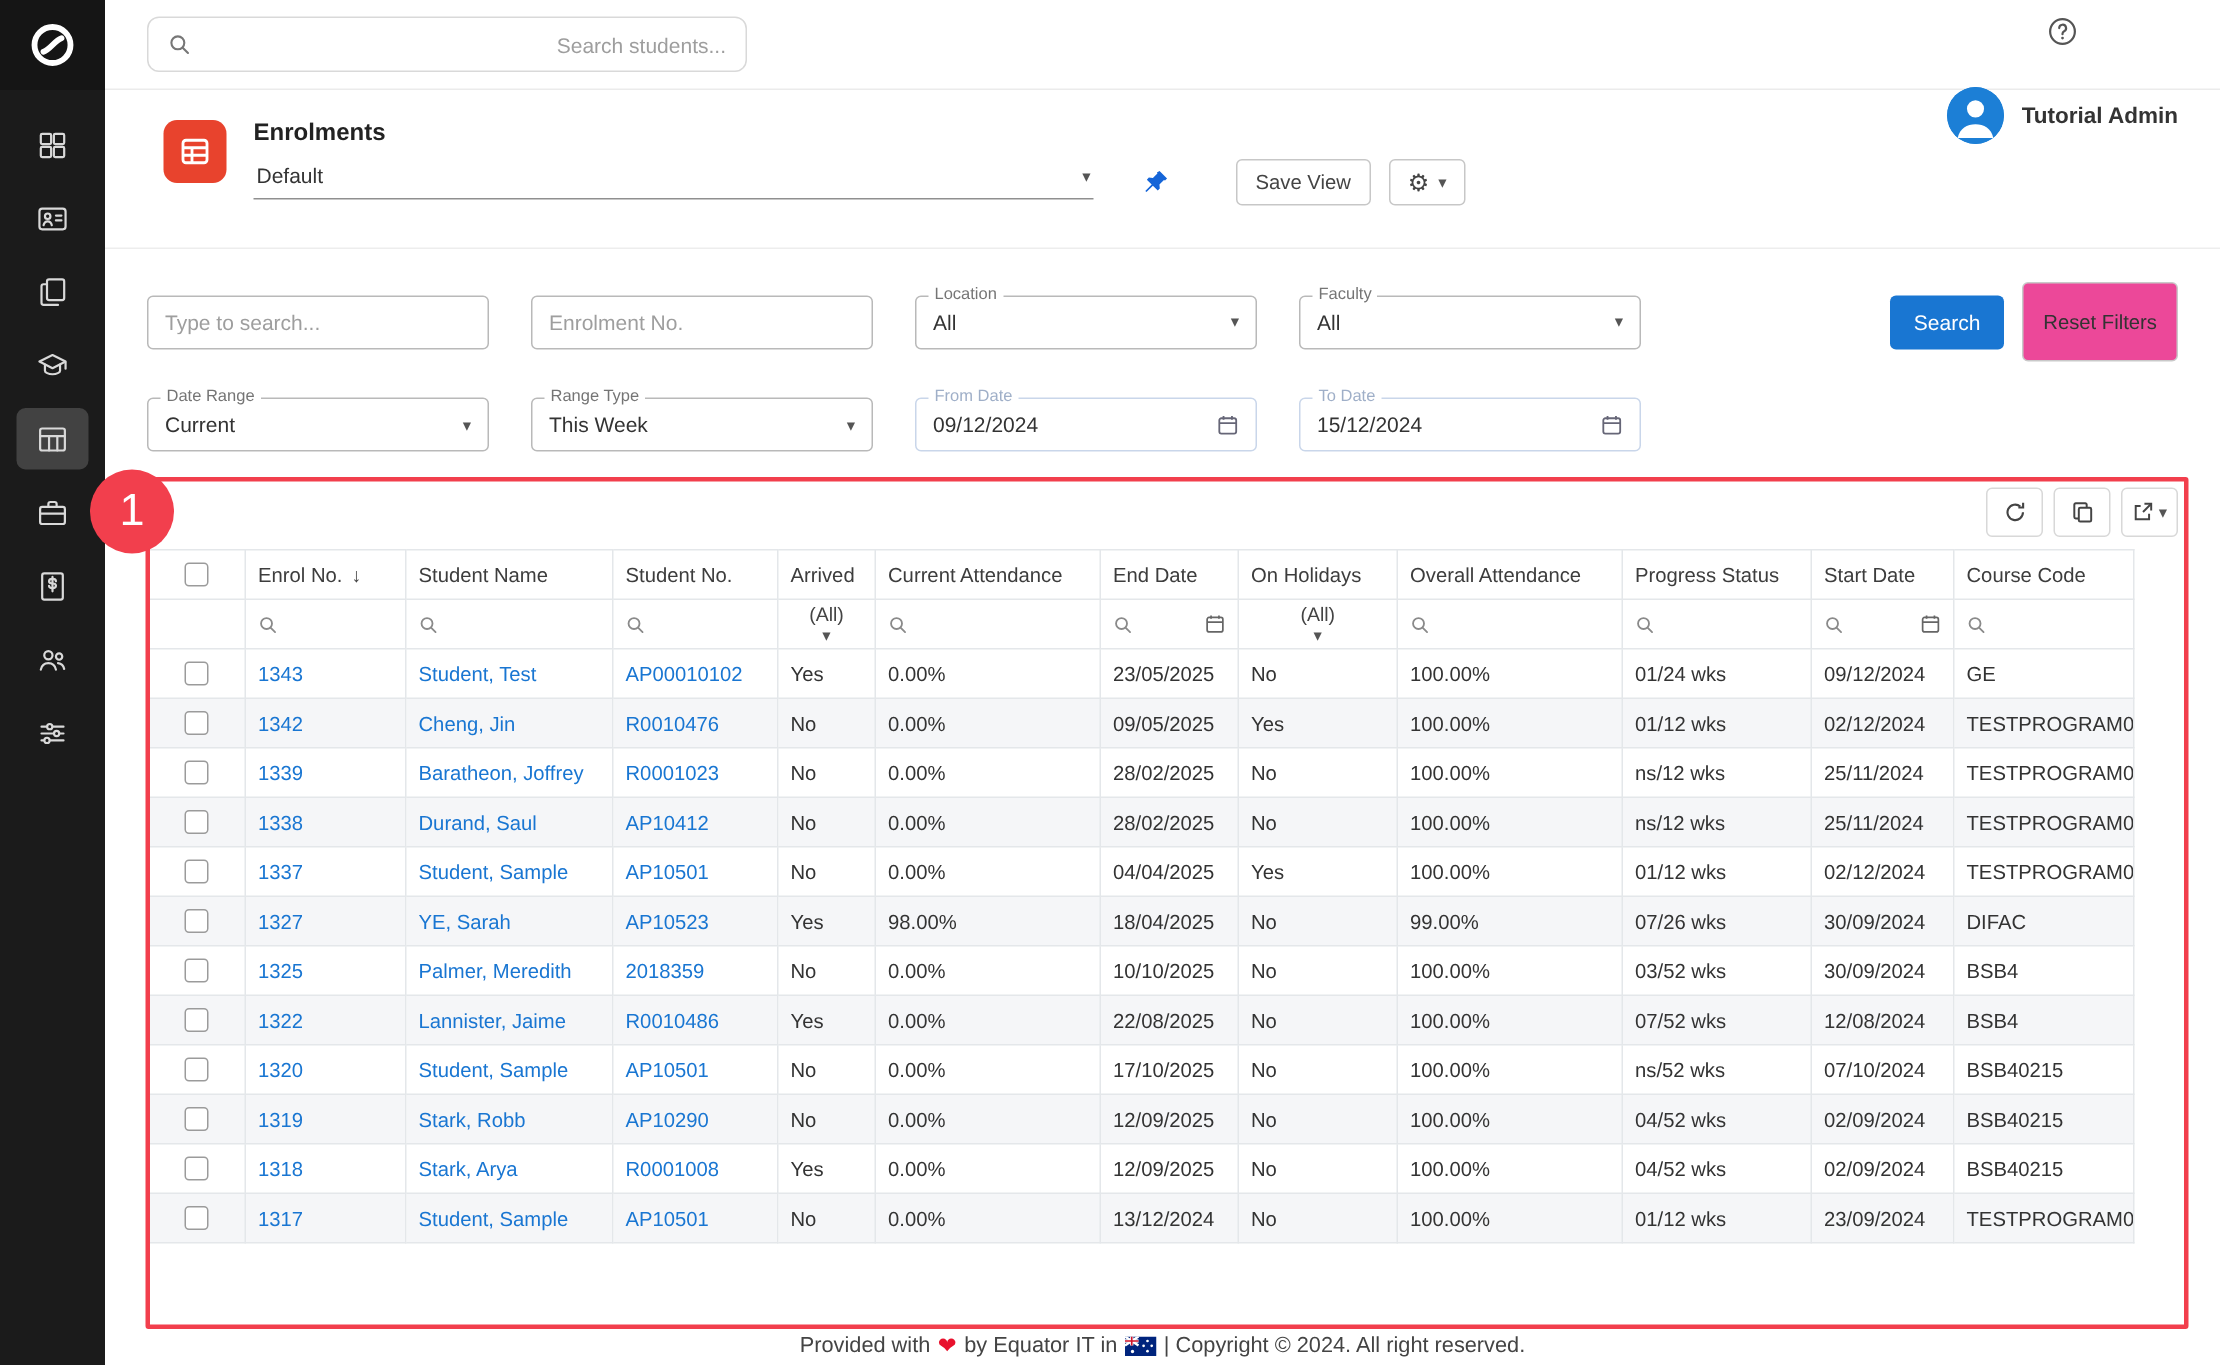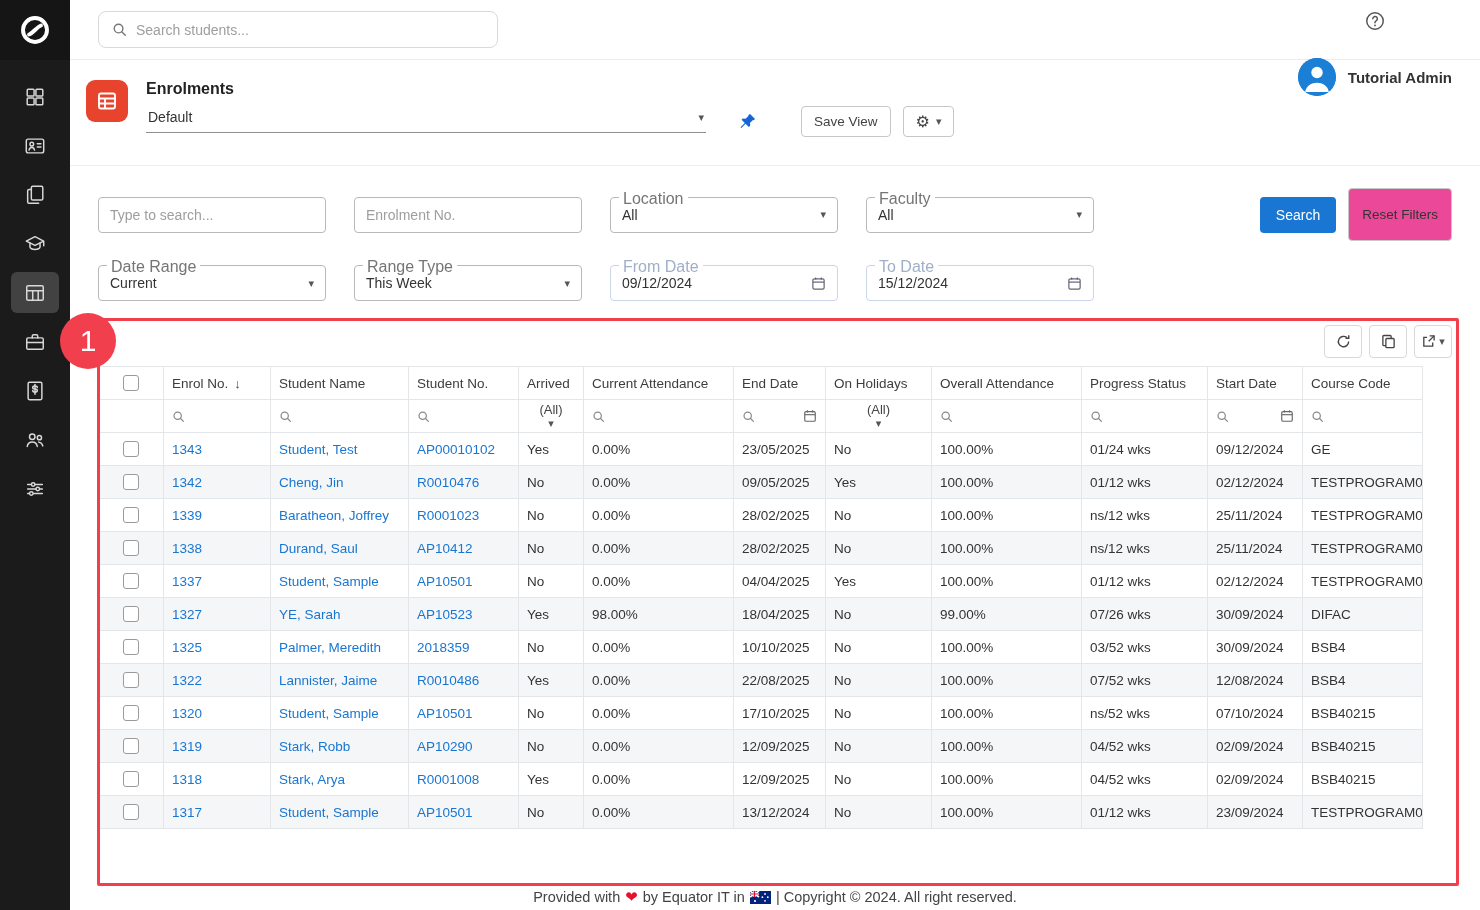--- a/index.html
+++ b/index.html
@@ -12,43 +12,43 @@
   .sidebar { position:absolute; left:0; top:0; width:70px; height:910px; background:#1b1b1b; z-index:5; }
   .logo-box { height:60px; display:flex; align-items:center; justify-content:center; background:#151515; cursor:pointer; }
   .side-nav { display:flex; flex-direction:column; align-items:center; padding-top:16px; gap:8px; }
   .side-item { width:48px; height:41px; display:flex; align-items:center; justify-content:center; border-radius:6px; cursor:pointer; }
   .side-item.active { background:#424242; }
   .side-item svg { stroke:#d9d9d9; fill:none; stroke-width:1.6; stroke-linecap:round; stroke-linejoin:round; }
   
   .main { position:absolute; left:70px; top:0; width:1410px; height:910px; background:#fff; }
   .topbar { height:60px; border-bottom:1px solid #ebebeb; display:flex; align-items:center; padding:0 28px; }
   .search-box { width:400px; height:37px; border:1px solid #d9d9d9; border-radius:8px; display:flex; align-items:center; gap:9px; padding:0 13px; background:#fff; }
-  .search-box input { border:none; outline:none; flex:1; font:inherit; font-size:14px; color:#333; }
+  .search-box input { border:none; outline:none; flex:1; font:inherit; font-size:14px; color:#333;text-align:right; }
   .search-box input::placeholder { color:#9e9e9e; }
   .topbar-right { margin-left:auto; display:flex; align-items:center; gap:26px;flex-direction:column; }
   .icon-btn { display:flex; align-items:center; justify-content:center; cursor:pointer; }
   .user-chip { display:flex; align-items:center; gap:12px; cursor:pointer; }
   .avatar { width:38px; height:38px; border-radius:50%; background:#1c7fd6; display:flex; align-items:center; justify-content:center; overflow:hidden; }
   .user-name { font-size:15px; font-weight:700; color:#333; }
   
-  .page-header { height:106px; border-bottom:1px solid #ededed; display:flex; align-items:flex-start; gap:18px; padding:20px 16px 0; }
+  .page-header { height:106px; border-bottom:1px solid #ededed; display:flex; align-items:flex-start; gap:18px; padding:20px 39px 0; }
   .module-icon { width:42px; height:42px; border-radius:9px; background:#e8432d; display:flex; align-items:center; justify-content:center; flex:0 0 auto; }
   .header-main { width:560px; }
   .page-title { font-size:16px; font-weight:700; color:#222; margin-bottom:9px; }
   .view-select { display:flex; align-items:center; justify-content:space-between; border-bottom:1px solid #8f8f8f; padding:2px 2px 7px; font-size:14px; color:#333; cursor:pointer; }
   .caret { color:#555; font-size:11px; }
   .pin-btn { margin:32px 0 0 14px; cursor:pointer; }
   .hdr-actions { display:flex; gap:12px; margin:26px 0 0 26px; }
   .btn-outline { background:#fff; border:1px solid #c7c7c7; border-radius:4px; height:31px; padding:0 12px; font-size:13.5px; color:#444; display:flex; align-items:center; gap:6px; cursor:pointer; font-family:inherit; }
   .gear-glyph { font-size:16px; color:#444; }
   
   .filters { height:140px; padding:22px 28px 0; display:flex; flex-direction:column; gap:24px; }
   .f-row { display:flex; gap:28px; align-items:center; }
   .fi { position:relative; width:228px; height:36px; border:1px solid #b9b9b9; border-radius:4px; display:flex; align-items:center; padding:0 11px; background:#fff; font-size:14px; color:#333; cursor:pointer; }
-  .fi .lbl { position:absolute; top:-7px; left:8px; font-size:16px; color:#757575; background:#fff; padding:0 4px; line-height:1; }
+  .fi .lbl { position:absolute; top:-7px; left:8px; font-size:11px; color:#757575; background:#fff; padding:0 4px; line-height:1; }
   .fi .val { flex:1; white-space:nowrap; overflow:hidden; }
   .fi input { border:none; outline:none; width:100%; font:inherit; color:#333; background:transparent; }
   .fi input::placeholder { color:#9e9e9e; }
   .fi.light { border-color:#c9d6ea; }
   .fi.light .lbl { color:#9fafc8; }
   .f-buttons { margin-left:auto; display:flex; gap:12px;align-items:center; }
   .btn-primary { background:#1976d2; color:#fff; border:none; border-radius:4px; height:36px; padding:0 16px; font-size:14px; cursor:pointer; font-family:inherit; }
   .btn-reset { background:#ec4899; border:1px solid #c9c9c9; border-radius:4px; height:53px; padding:0 13px; font-size:13.5px; color:#333; cursor:pointer; font-family:inherit; }
   
   .table-area { padding:0 28px; }

